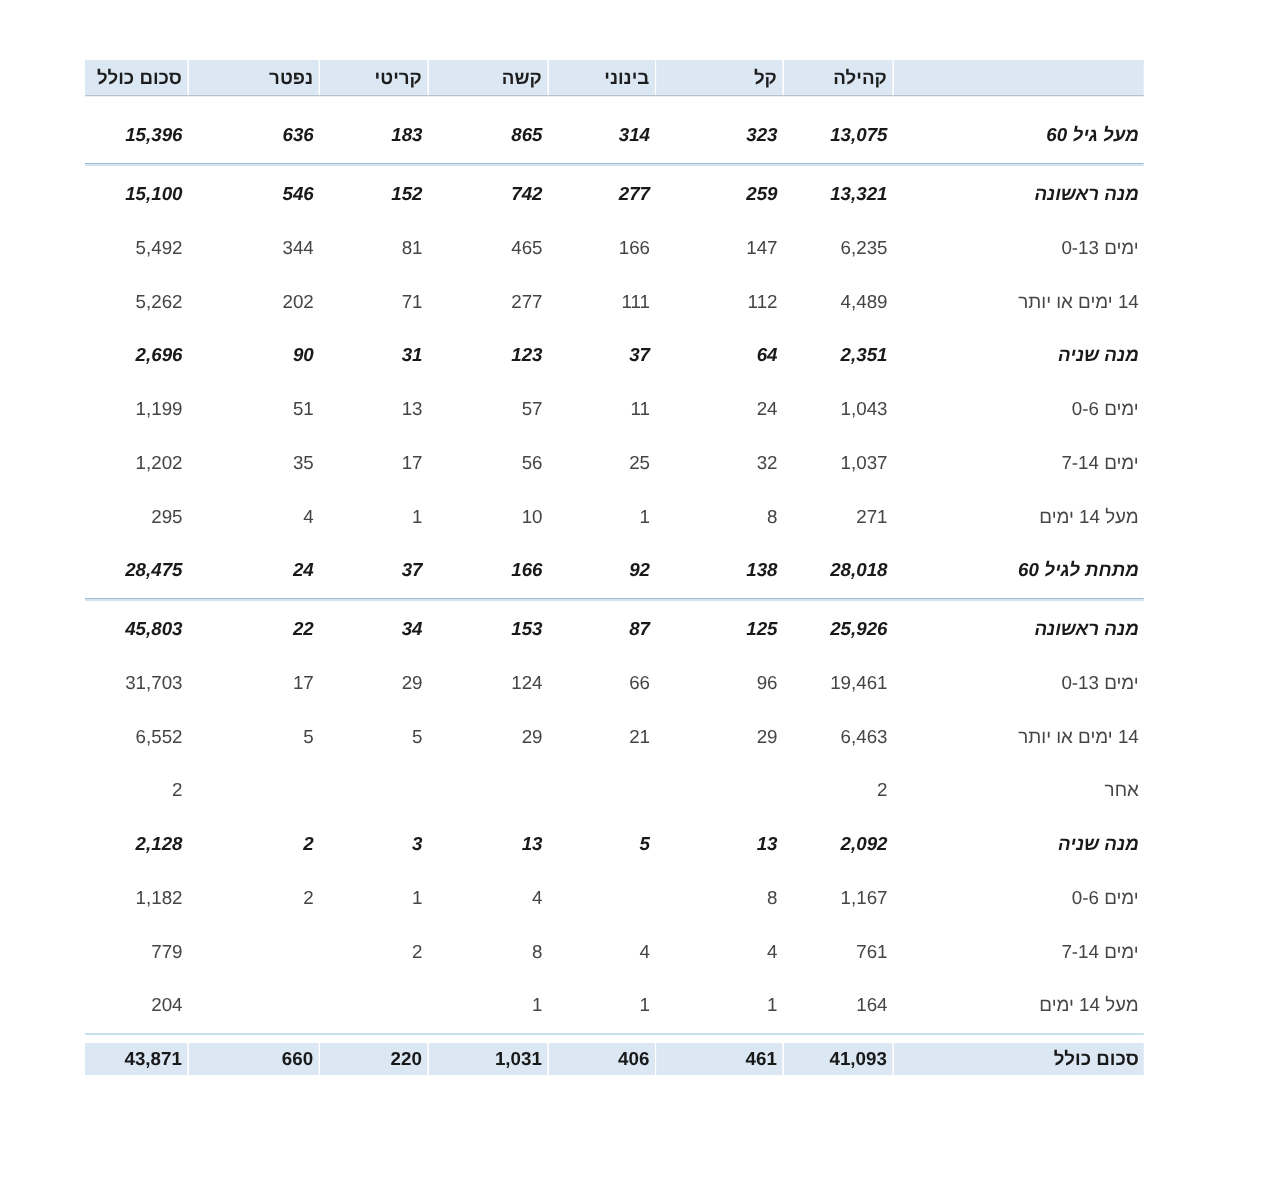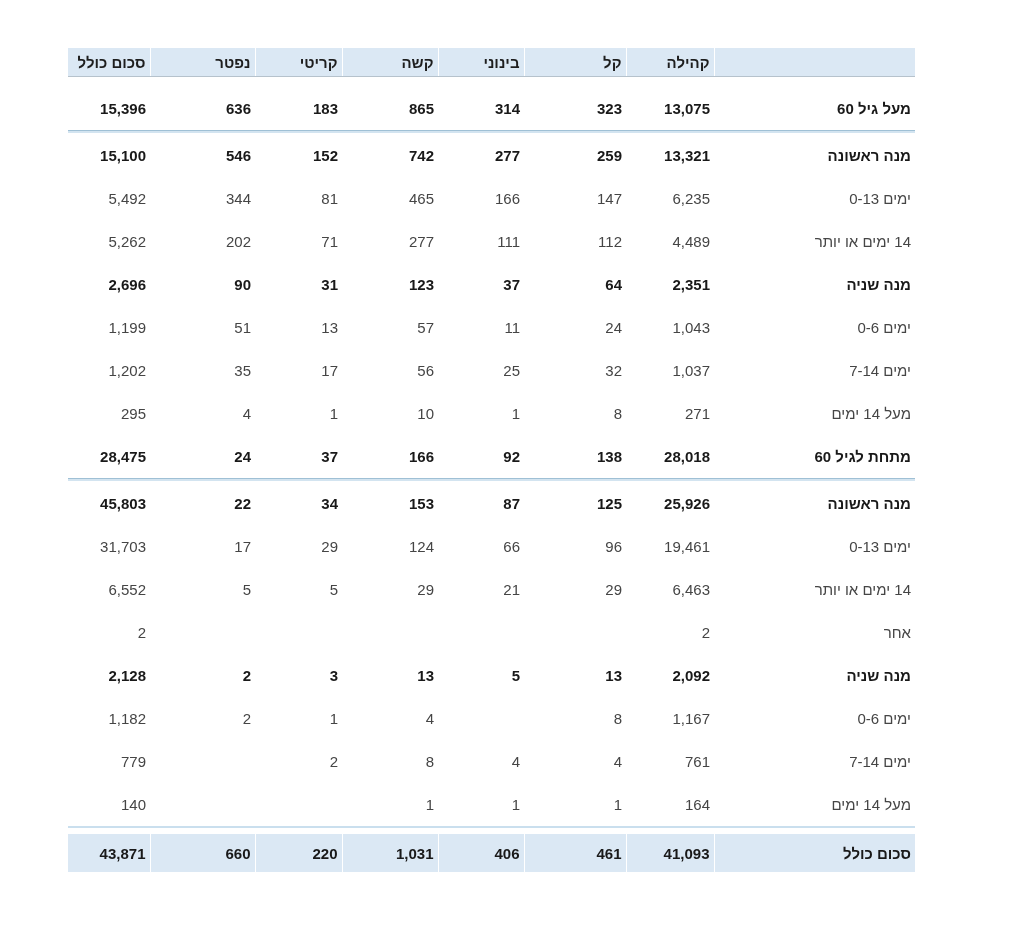--- a/index.html
+++ b/index.html
@@ -43,38 +43,39 @@
     font-size: 15px;
     color: #454545;
     text-align: right;
     padding: 0 4px;
     white-space: nowrap;
     overflow: hidden;
   }
   tr.bold td {
     font-weight: 700;
     color: #191919;
+    font-style: italic;
   }
   tr.sep-row td {
     height: 4px;
     padding: 0;
     line-height: 0;
     font-size: 0;
     background: linear-gradient(to bottom, #9fc0d5 0px, #9fc0d5 1px, #d3e4f0 1px, #d3e4f0 3px, #ffffff 3px);
   }
   tr.thin-row td {
     height: 8px;
     padding: 0;
     line-height: 0;
     font-size: 0;
     background: linear-gradient(to bottom, #cadfee 0px, #cadfee 2px, #ffffff 2px);
   }
   tr.total-row td {
     background: #dbe8f4;
-    height: 38px;
+    height: 26px;
     font-weight: 700;
     color: #191919;
   }
   tr.total-row td + td { border-right: 1px solid rgba(255,255,255,0.45); }
 </style>
 </head>
 <body>
 
 <div class="canvas">
   <table class="data-table">
@@ -271,21 +272,21 @@
           <td>779</td>
         </tr>
         <tr class="data-row">
           <td class="label-cell">מעל 14 ימים</td>
           <td>164</td>
           <td>1</td>
           <td>1</td>
           <td>1</td>
           <td></td>
           <td></td>
-          <td>140</td>
+          <td>204</td>
         </tr>
         <tr class="thin-row">
           <td colspan="8"></td>
         </tr>
         <tr class="total-row">
           <td class="label-cell">סכום כולל</td>
           <td>41,093</td>
           <td>461</td>
           <td>406</td>
           <td>1,031</td>

